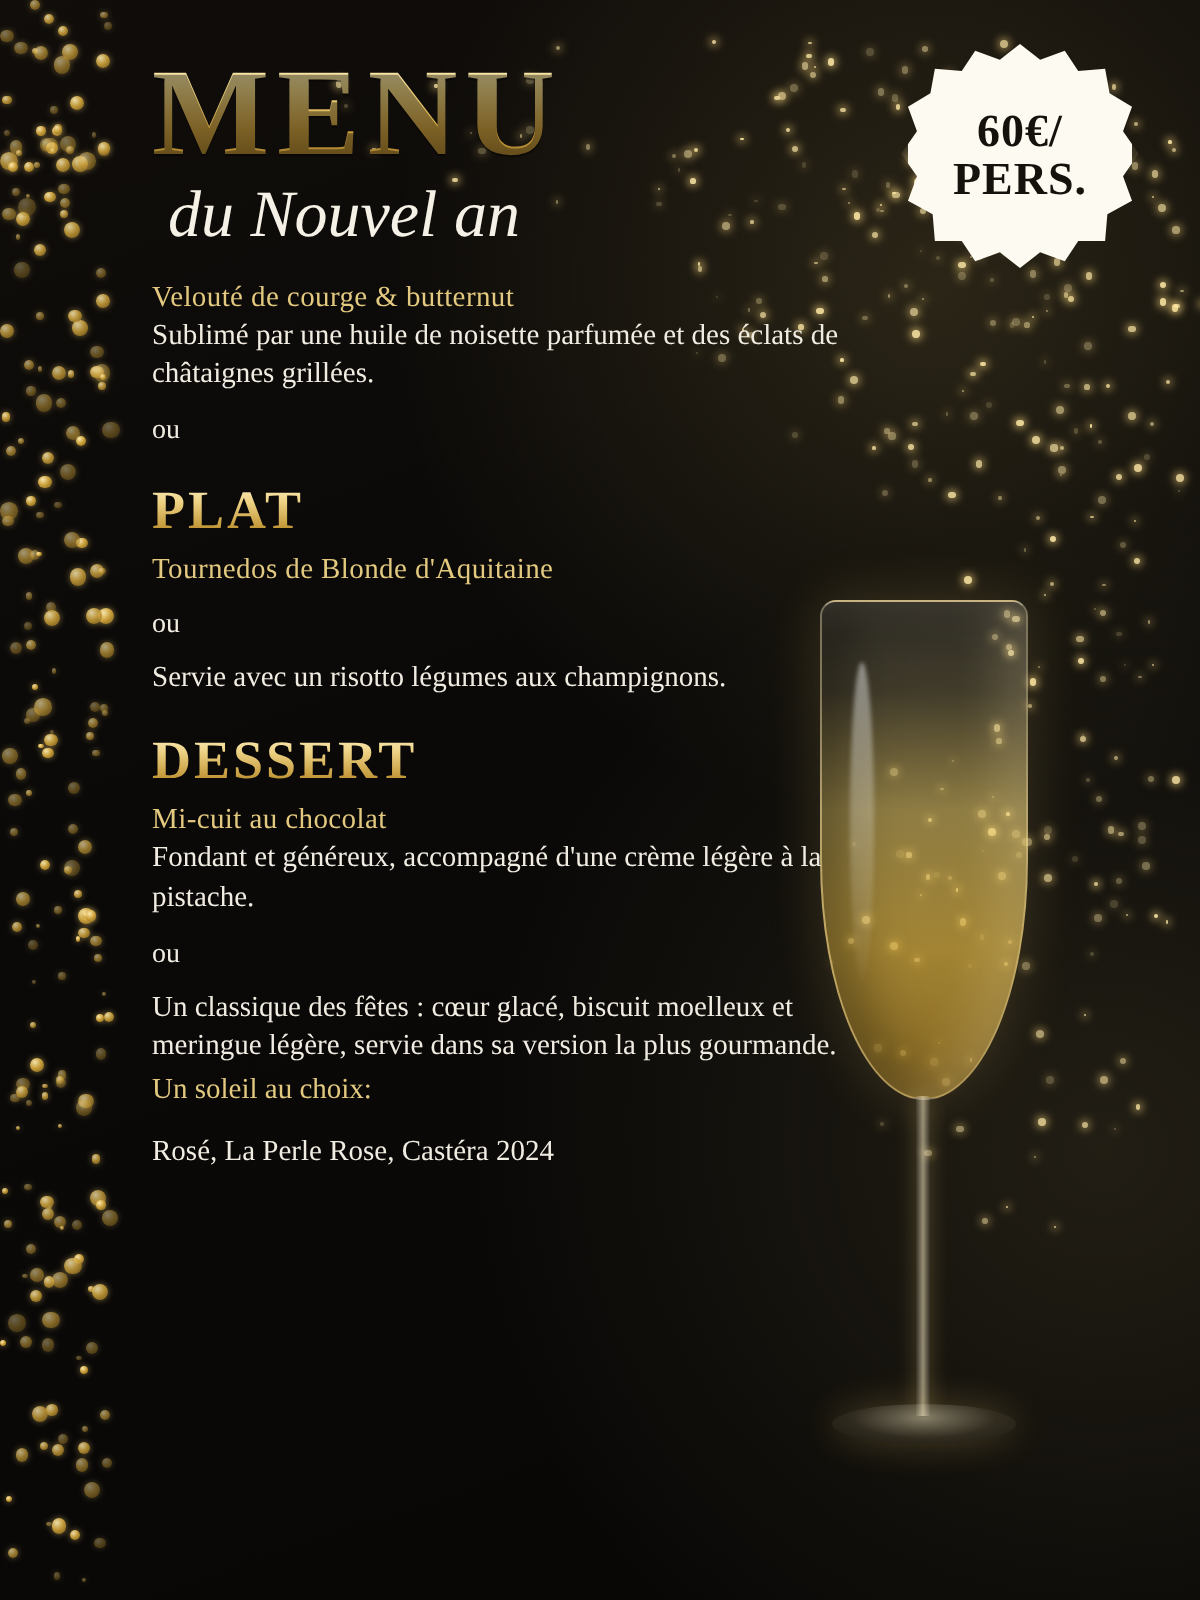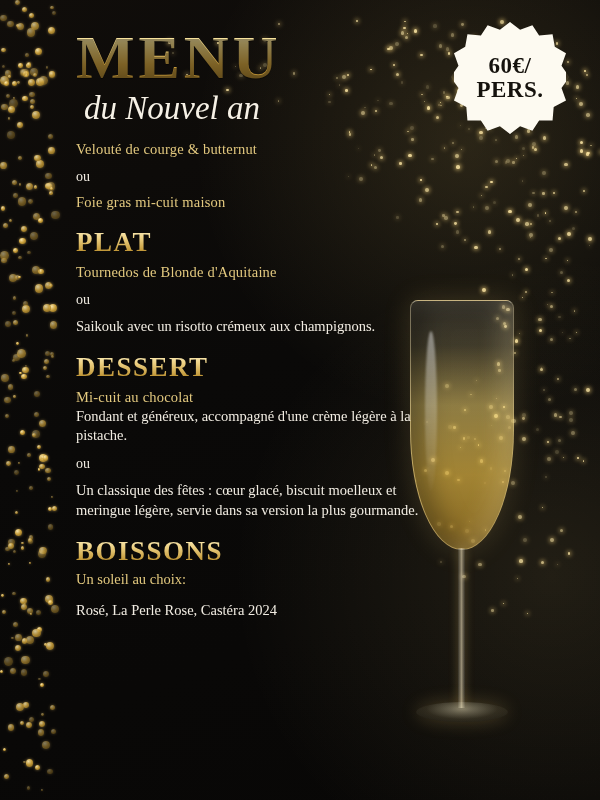--- a/index.html
+++ b/index.html
@@ -756,50 +756,49 @@
   </div>
 
   <div class="content">
     <h1 class="title">MENU</h1>
     <div class="subtitle">du Nouvel an</div>
 
     <div id="sections">
         <div class="section-block">
           <div class="dish">
             <div class="dish-name">Velouté de courge &amp; butternut</div>
+            <div class="dish-desc">Sublimé par une huile de noisette parfumée et des éclats de châtaignes grillées.</div>
           </div>
           <div class="ou">ou</div>
           <div class="dish">
-            <div class="dish-name">Foie gras mi-cuit maison</div>
           </div>
         </div>
         <div class="section-block">
           <h2 class="section">PLAT</h2>
           <div class="dish">
             <div class="dish-name">Tournedos de Blonde d'Aquitaine</div>
           </div>
           <div class="ou">ou</div>
           <div class="dish">
-            <div class="dish-desc">Saikouk avec un risotto crémeux aux champignons.</div>
+            <div class="dish-desc">Servie avec un risotto légumes aux champignons.</div>
           </div>
         </div>
         <div class="section-block">
           <h2 class="section">DESSERT</h2>
           <div class="dish">
             <div class="dish-name">Mi-cuit au chocolat</div>
             <div class="dish-desc">Fondant et généreux, accompagné d'une crème légère à la pistache.</div>
           </div>
           <div class="ou">ou</div>
           <div class="dish">
             <div class="dish-desc">Un classique des fêtes : cœur glacé, biscuit moelleux et meringue légère, servie dans sa version la plus gourmande.</div>
           </div>
         </div>
       </div>
 
     <div class="section-block">
-      <h2 class="section">BOISSONS</h2>
       <div class="drinks-lead">Un soleil au choix:</div>
       <div id="drink-list">
           <div class="drink-line">Rosé, La Perle Rose, Castéra 2024</div>
         </div>
     </div>
   </div>
 </div>
 
 </body></html>

